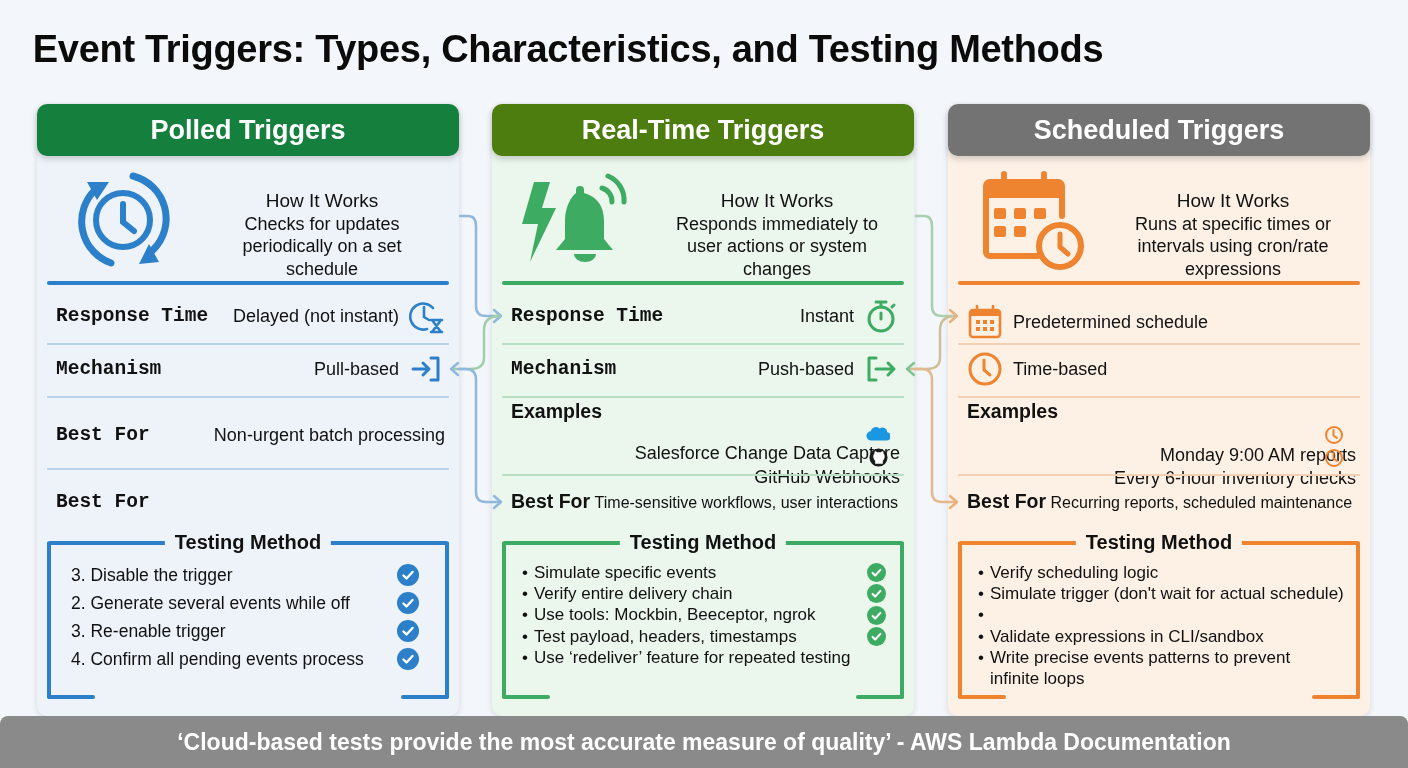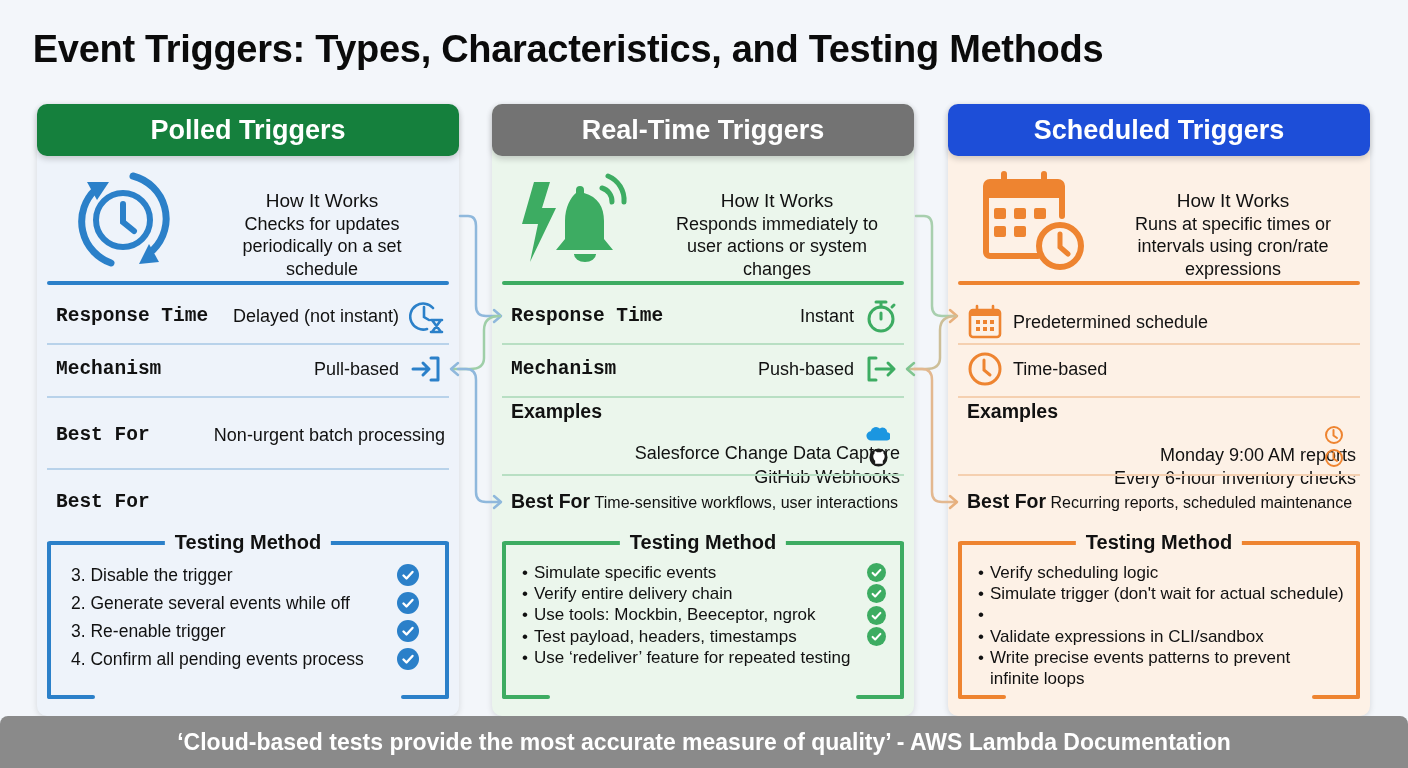--- a/index.html
+++ b/index.html
@@ -23,22 +23,22 @@
   .card.blue { left: 37px; background: #eef3fa; }
   .card.green { left: 492px; background: #ebf6ec; }
   .card.orange { left: 948px; background: #fdf1e6; }
   .card-header {
     position: absolute; left: 0; top: 0; width: 100%; height: 52px;
     border-radius: 10px; color: #fff; font-size: 27px; font-weight: 700;
     display: flex; align-items: center; justify-content: center;
     box-shadow: 0 3px 6px rgba(0,0,0,0.18);
   }
   .blue .card-header { background: #15803d; }
-  .green .card-header { background: #737373; }
-  .orange .card-header { background: #1d4ed8; }
+  .green .card-header { background: #4d7c0f; }
+  .orange .card-header { background: #737373; }
 
   .hero-icon { position: absolute; left: 30px; top: 64px; width: 112px; height: 106px; }
   .how {
     position: absolute; left: 160px; top: 70px; width: 250px; text-align: center;
     font-size: 18px; line-height: 22.5px; color: #111;
   }
   .how .h { font-weight: 400; font-size: 19px; margin-top: 16px; }
   .thick-line { position: absolute; left: 10px; right: 10px; top: 177px; height: 4px; border-radius: 2px; }
   .blue .thick-line { background: #2b80c9; }
   .green .thick-line { background: #3dac62; }

